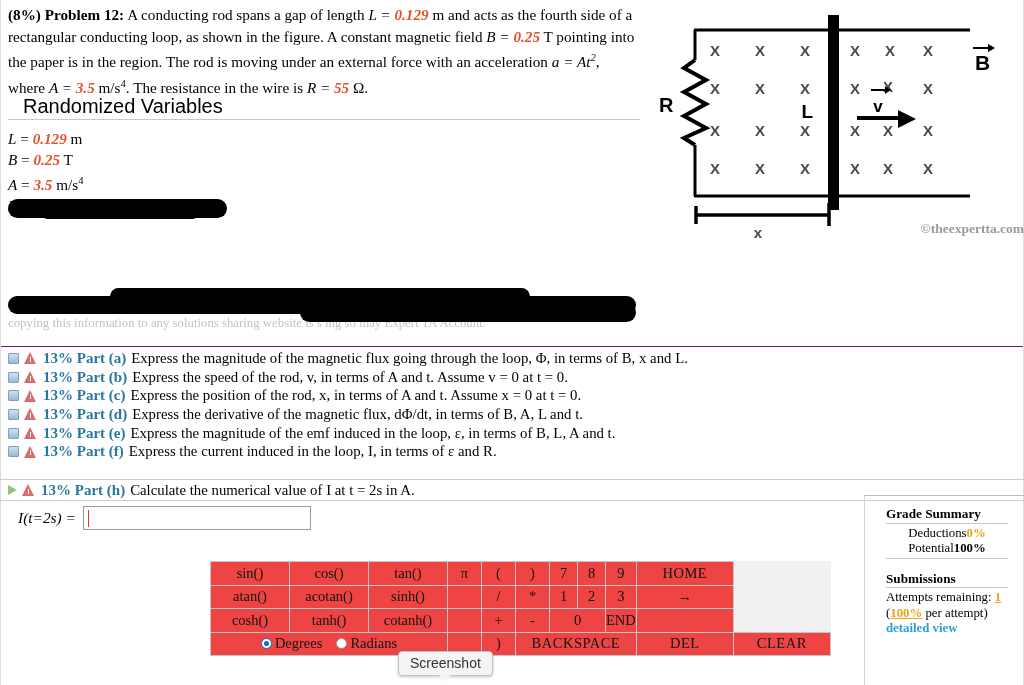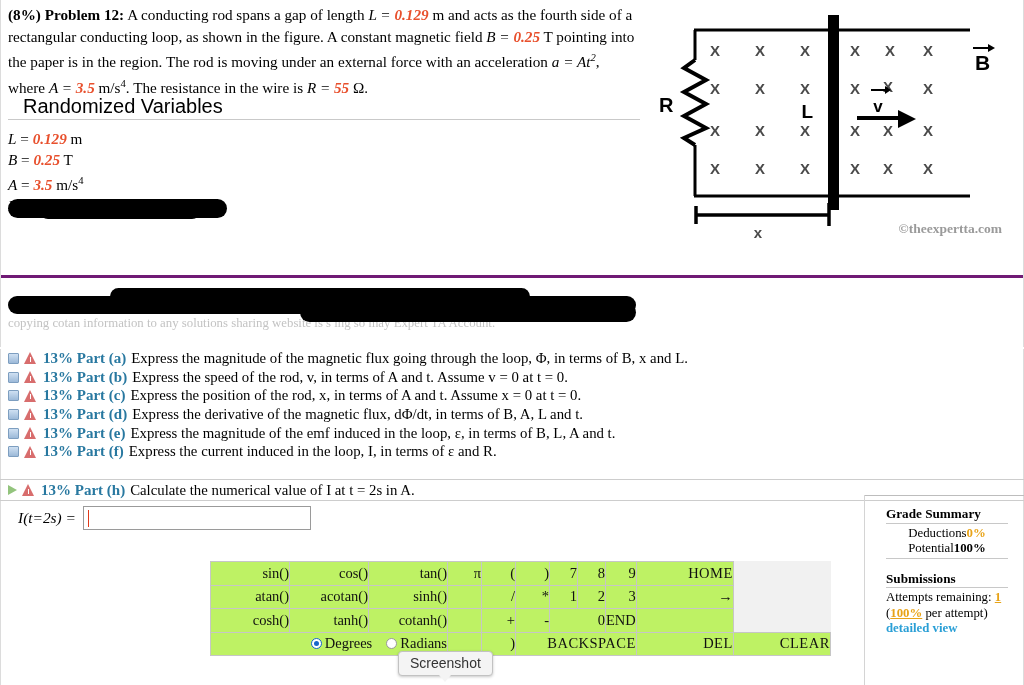--- a/index.html
+++ b/index.html
@@ -8,22 +8,22 @@
     background:#ffffff;
     font-family:"Liberation Serif", serif;
     color:#000;
     overflow:hidden;
     position:relative;
   }
   .page{position:relative;width:1024px;height:685px;}
 
   
   .problem-panel{
-    position:absolute;left:0;top:0;width:1024px;height:278px;
-    border-bottom:3px solid #701a75;
+    position:absolute;left:0;top:0;width:1024px;height:347px;
+    border-bottom:1px solid #701a75;
     box-sizing:border-box;
     padding-left:36px;
   }
   .left-rule{position:absolute;left:0;top:0;width:1px;height:347px;background:#dcdcdc;}
   .right-rule{position:absolute;right:0;top:0;width:1px;height:347px;background:#dcdcdc;}
 
   .stmt{
     position:absolute;left:8px;top:4px;width:632px;
     font-size:15.2px;line-height:21.5px;text-align:left;
   }
@@ -53,21 +53,21 @@
 
   .tos{
     position:absolute;left:8px;top:315px;width:640px;
     font-size:12.8px;line-height:16px;color:#c3c3c3;
   }
 
   
   .figure{position:absolute;left:650px;top:0px;width:374px;height:245px;}
   .fig-svg{position:absolute;left:0;top:0;}
   .cw{
-    position:absolute;right:22px;bottom:8px;
+    position:absolute;right:0;bottom:8px;
     font-family:"Liberation Serif", serif;
     font-size:13.5px;color:#9a9a9a;font-weight:bold;letter-spacing:0px;
   }
 
   
   .parts{position:absolute;left:0;top:349px;width:1024px;}
   .part-row{
     display:flex;align-items:center;
     height:18.7px;padding-left:8px;
     font-size:14.6px;white-space:nowrap;
@@ -126,23 +126,23 @@
 
   
   .keypad{
     position:absolute;left:210px;top:561px;
     border-collapse:collapse;
     font-family:"Liberation Serif", serif;
     background:#f1f1f1;
   }
   .keypad td{
     border:1px solid #c6c6c6;
-    text-align:right;vertical-align:middle;
+    text-align:center;vertical-align:middle;
     height:22.5px;font-size:14.5px;color:#111;
-    background:#bef264;
+    background:#ef4444;
     padding:0;
   }
   .kf{width:78px;}
   .kc{width:33px;}
   .kn{width:27px;}
   .kwide{width:96px;}
   .kdis{background:#d0d0d0;color:#a9a9a9;}
   .ksm{font-size:10.5px;letter-spacing:.5px;}
   .kblank{background:#ededed;}
   .kmode td{height:22px;}
@@ -222,21 +222,21 @@
     <div class="rand-list">
       <div><span class="it">L</span><span> = </span><span class="rv">0.129</span> <span>m</span></div>
       <div><span class="it">B</span><span> = </span><span class="rv">0.25</span> <span>T</span></div>
       <div><span class="it">A</span><span> = </span><span class="rv">3.5</span> <span>m/s</span><sup>4</sup></div>
       <div><span class="it">R</span><span> = </span><span class="rv">55</span> <span>Ω</span></div>
     </div>
 
     <div class="redact r1"></div>
     <div class="redact r1b"></div>
 
-    <div class="tos">copying cotan information to any solutions sharing website is s                            ing so may                            Expert TA Account.</div>
+    <div class="tos">copying this information to any solutions sharing website is s                            ing so may                            Expert TA Account.</div>
     <div class="redact r2b"></div>
     <div class="redact r2"></div>
     <div class="redact r2c"></div>
 
     <div class="figure">
       <svg class="fig-svg" width="374" height="245" viewBox="0 0 374 245">
 
         <path d="M 44 30 L 320 30" stroke="#000" stroke-width="3" fill="none"></path>
         <path d="M 44 196 L 320 196" stroke="#000" stroke-width="3" fill="none"></path>
         <path d="M 45 30 L 45 60" stroke="#000" stroke-width="3" fill="none"></path>

